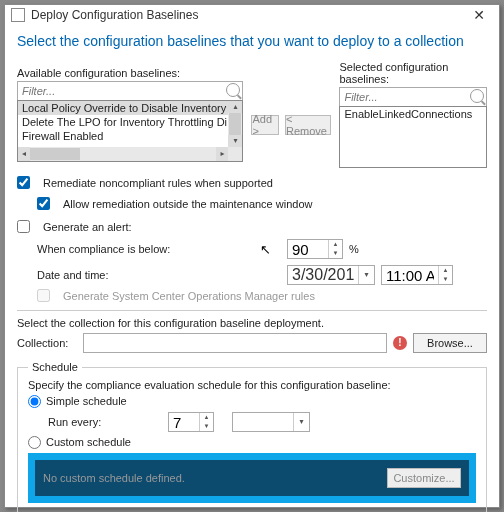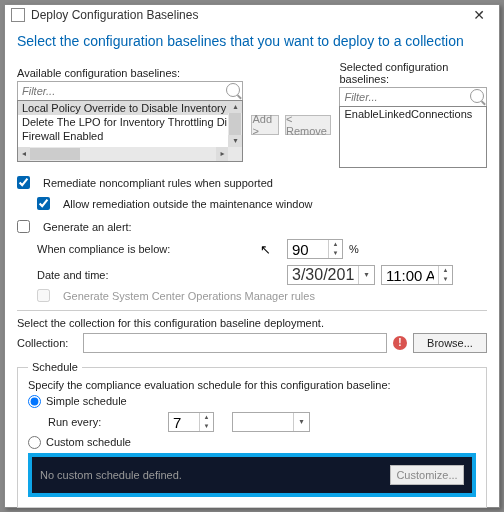--- a/index.html
+++ b/index.html
@@ -46,21 +46,21 @@
   .combo input { border: none; font-size: 16px; padding: 0 4px; background: transparent; color: #333; }
   .combo .dd { width: 16px; border-left: 1px solid #ccc; font-size: 8px; text-align: center; line-height: 18px; color: #555; }
   hr { border: none; border-top: 1px solid #ccc; margin: 8px 0 6px 0; }
   .collrow { display: flex; align-items: center; gap: 6px; margin-top: 4px; }
   .collrow .ci { flex: 1; height: 20px; border: 1px solid #aaa; background: #fff; }
   .err { width: 14px; height: 14px; border-radius: 50%; background: #d9534f; color: #fff; font-size: 10px; font-weight: bold; text-align: center; line-height: 14px; }
   fieldset { border: 1px solid #ccc; margin: 8px 0 0 0; padding: 6px 10px 10px 10px; }
   legend { font-size: 11px; padding: 0 4px; }
   .radio { display: flex; align-items: flex-start; gap: 5px; margin: 4px 0; }
   .radio input { margin: 0; }
-  .csbox { border: 4px solid #0ea5e9; background: #0f172a; color: #999; padding: 8px; margin-top: 4px; display: flex; justify-content: space-between; align-items: center; font-size: 11px; }
+  .csbox { border: 7px solid #0ea5e9; background: #0c4a6e; color: #999; padding: 8px; margin-top: 4px; display: flex; justify-content: space-between; align-items: center; font-size: 11px; }
   .footer { display: flex; justify-content: flex-end; gap: 10px; padding: 8px 12px; }
   .cursor { position: absolute; left: 255px; top: 237px; font-size: 13px; color: #000; pointer-events: none; }
   .dis { color: #999; }
 </style>
 </head>
 <body>
 
 <div class="win">
   <div class="titlebar">
     <div class="tleft">

